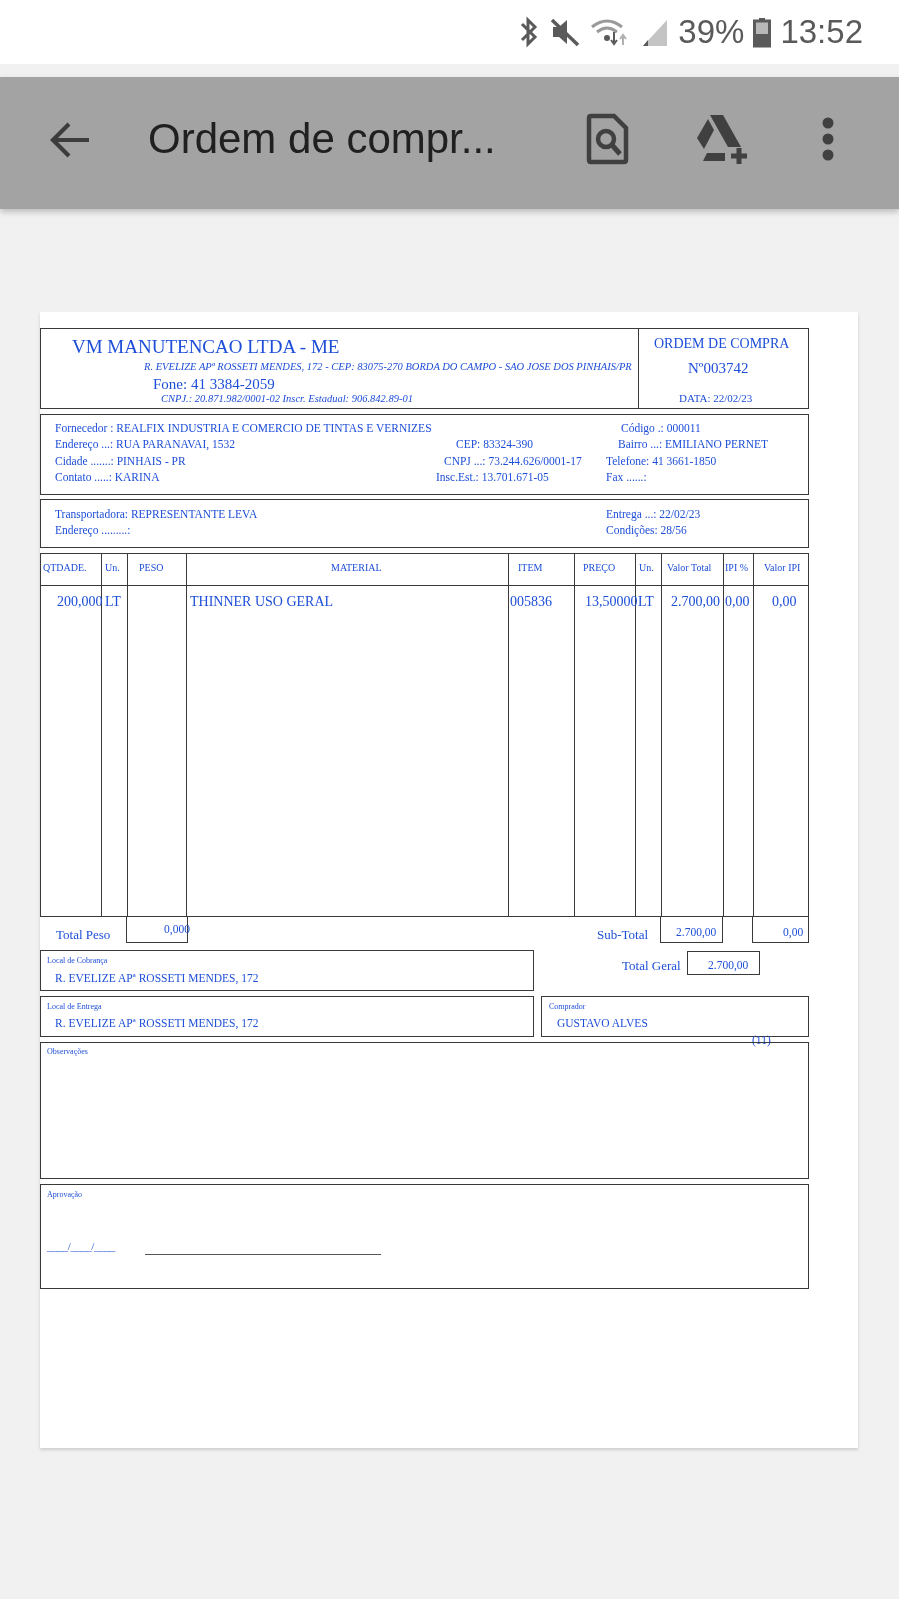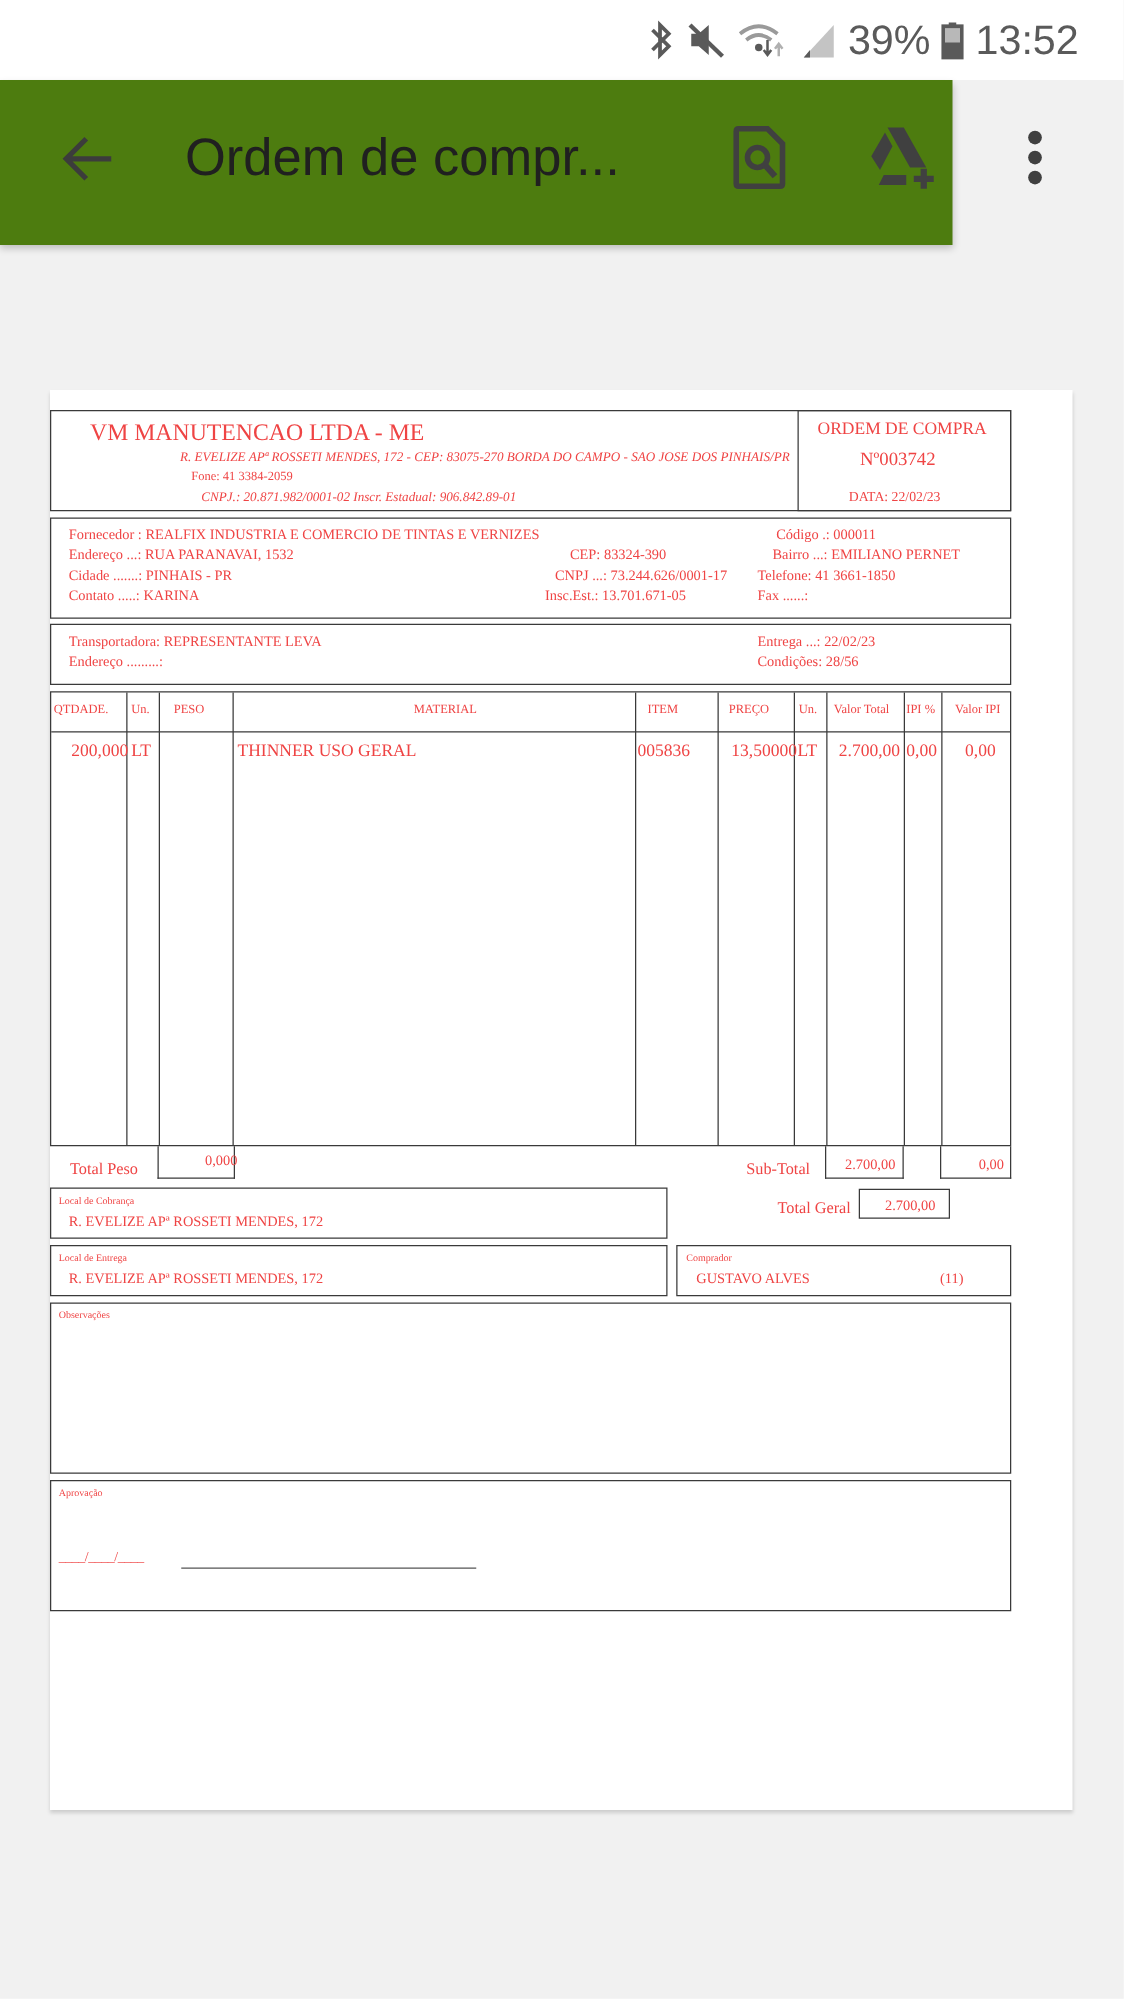--- a/index.html
+++ b/index.html
@@ -6,28 +6,28 @@
   html, body { width: 899px; height: 1599px; overflow: hidden; }
   body { background: #f1f1f1; font-family: "Liberation Sans", sans-serif; position: relative; }
 
   
   .statusbar { position: absolute; top: 0; left: 0; width: 899px; height: 64px; background: #ffffff; }
   .sb-icons { position: absolute; right: 36px; top: 10px; height: 44px; display: flex; align-items: center; gap: 9px; color: #5f5f5f; }
   .sb-icons svg { display: block; }
   .sb-text { font-size: 33px; color: #5a5a5a; letter-spacing: 0px; }
 
   
-  .appbar { position: absolute; top: 64px; left: 0; width: 762px; height: 132px; background: #4d7c0f; box-shadow: 0 3px 6px rgba(0,0,0,0.22); z-index: 2; }
+  .appbar { position: absolute; top: 77px; left: 0; width: 899px; height: 132px; background: #a3a3a3; box-shadow: 0 3px 6px rgba(0,0,0,0.22); z-index: 2; }
   .back-btn { position: absolute; left: 44px; top: 40px; width: 50px; height: 50px; display: flex; align-items: center; justify-content: center; }
   .app-title { position: absolute; left: 148px; top: 38px; font-size: 42px; color: #202020; white-space: nowrap; }
   .ab-btn { position: absolute; top: 36px; width: 56px; height: 56px; display: flex; align-items: center; justify-content: center; }
 
   
   .page { position: absolute; left: 40px; top: 312px; width: 818px; height: 1136px; background: #ffffff; box-shadow: 0 2px 3px rgba(0,0,0,0.15); }
-  .doc { position: absolute; font-family: "Liberation Serif", serif; color: #ef4444; }
+  .doc { position: absolute; font-family: "Liberation Serif", serif; color: #1d4ed8; }
   .box { position: absolute; border: 1.3px solid #3a3a3a; }
   .abs { position: absolute; white-space: nowrap; }
 
   .t11 { font-size: 11.5px; }
   .t8 { font-size: 8px; }
 
   
   .tbl { position: absolute; left: 0px; top: 241px; width: 769px; height: 364px; border: 1.3px solid #3a3a3a; }
   .tbl .vline { position: absolute; top: 0; bottom: 0; width: 0; border-left: 1.3px solid #3a3a3a; }
   .tbl .hline { position: absolute; left: 0; right: 0; height: 0; border-top: 1.3px solid #3a3a3a; top: 31px; }
@@ -118,21 +118,21 @@
   </div>
 </div>
 
 <div class="page">
   <div class="doc" style="left:0; top:0; width:818px; height:1136px;">
 
     <div class="box" style="left:0; top:16px; width:769px; height:81px;"></div>
     <div class="box" style="left:598px; top:16px; width:171px; height:81px; border-left:1.3px solid #3a3a3a;"></div>
     <div class="abs" style="left:32px; top:24px; font-size:19px;">VM MANUTENCAO LTDA - ME</div>
     <div class="abs" style="left:104px; top:49px; font-size:10.5px; font-style:italic;">R. EVELIZE APª ROSSETI MENDES, 172 - CEP: 83075-270 BORDA DO CAMPO - SAO JOSE DOS PINHAIS/PR</div>
-    <div class="abs" style="left:113px; top:64px; font-size:10px;font-family:Liberation Serif, serif;">Fone: 41 3384-2059</div>
+    <div class="abs" style="left:113px; top:64px; font-size:15px;font-family:Liberation Serif, serif;">Fone: 41 3384-2059</div>
     <div class="abs" style="left:121px; top:81px; font-size:10.5px; font-style:italic;">CNPJ.: 20.871.982/0001-02   Inscr. Estadual: 906.842.89-01</div>
 
     <div class="abs" style="left:614px; top:24px; font-size:14px;">ORDEM DE COMPRA</div>
     <div class="abs" style="left:648px; top:48px; font-size:15px;">
       <span>Nº</span><span>003742</span>
     </div>
     <div class="abs" style="left:639px; top:80px; font-size:11px;">DATA: 22/02/23</div>
 
     <div class="box" style="left:0; top:102px; width:769px; height:81px;"></div>
     <div class="abs t11" style="left:15px; top:110px;">Fornecedor : REALFIX INDUSTRIA E COMERCIO DE TINTAS E VERNIZES</div>
@@ -210,21 +210,21 @@
     <div class="abs t8" style="left:7px; top:644px;">Local de Cobrança</div>
     <div class="abs t11" style="left:15px; top:660px;">R. EVELIZE APª ROSSETI MENDES, 172</div>
 
     <div class="box" style="left:0; top:684px; width:494px; height:41px;"></div>
     <div class="abs t8" style="left:7px; top:690px;">Local de Entrega</div>
     <div class="abs t11" style="left:15px; top:705px;">R. EVELIZE APª ROSSETI MENDES, 172</div>
 
     <div class="box" style="left:501px; top:684px; width:268px; height:41px;"></div>
     <div class="abs t8" style="left:509px; top:690px;">Comprador</div>
     <div class="abs t11" style="left:517px; top:705px;">GUSTAVO ALVES</div>
-    <div class="abs t11" style="left:712px; top:705px;">(11)</div>
+    <div class="abs t11" style="left:712px; top:722px;">(11)</div>
 
     <div class="box" style="left:0; top:730px; width:769px; height:137px;"></div>
     <div class="abs t8" style="left:7px; top:735px;">Observações</div>
 
     <div class="box" style="left:0; top:872px; width:769px; height:105px;"></div>
     <div class="abs t8" style="left:7px; top:878px;">Aprovação</div>
     <div class="abs" style="left:7px; top:928px; font-size:11px; letter-spacing:-0.3px;">____/____/____</div>
     <div class="abs" style="left:105px; top:942px; width:236px; border-top:1px solid #555;"></div>
   </div>
 </div>

